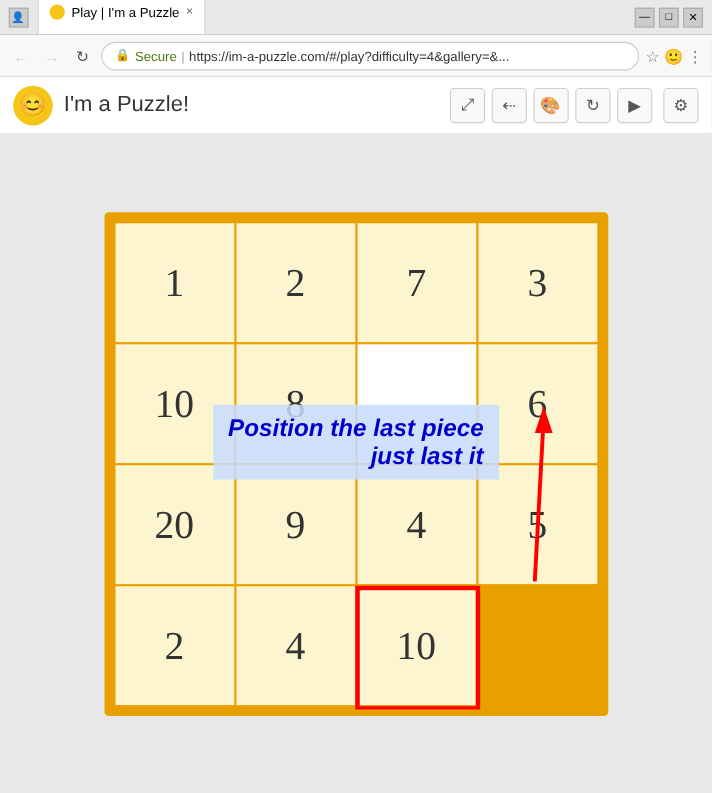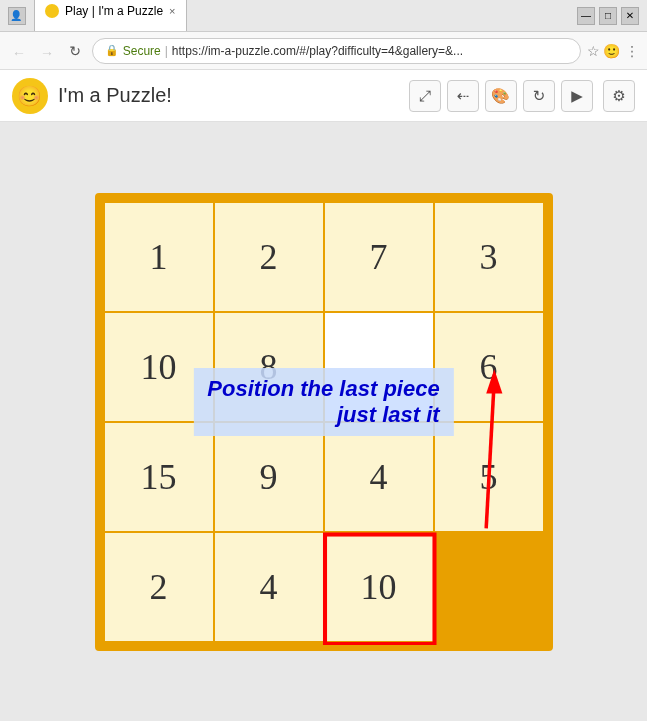--- a/index.html
+++ b/index.html
@@ -323,21 +323,21 @@
     <div class="puzzle-grid" id="puzzle-grid">
 
     <div class="puzzle-cell">1</div>
         <div class="puzzle-cell">2</div>
         <div class="puzzle-cell">7</div>
         <div class="puzzle-cell">3</div>
         <div class="puzzle-cell">10</div>
         <div class="puzzle-cell">8</div>
         <div class="puzzle-cell empty"></div>
         <div class="puzzle-cell">6</div>
-        <div class="puzzle-cell">15</div>
+        <div class="puzzle-cell">20</div>
         <div class="puzzle-cell">9</div>
         <div class="puzzle-cell">4</div>
         <div class="puzzle-cell">5</div>
         <div class="puzzle-cell">2</div>
         <div class="puzzle-cell" style="position: relative;">4</div>
         <div class="puzzle-cell">10</div>
       </div>
 
     <svg class="arrow-svg" viewBox="0 0 440 440" xmlns="http://www.w3.org/2000/svg">
 

